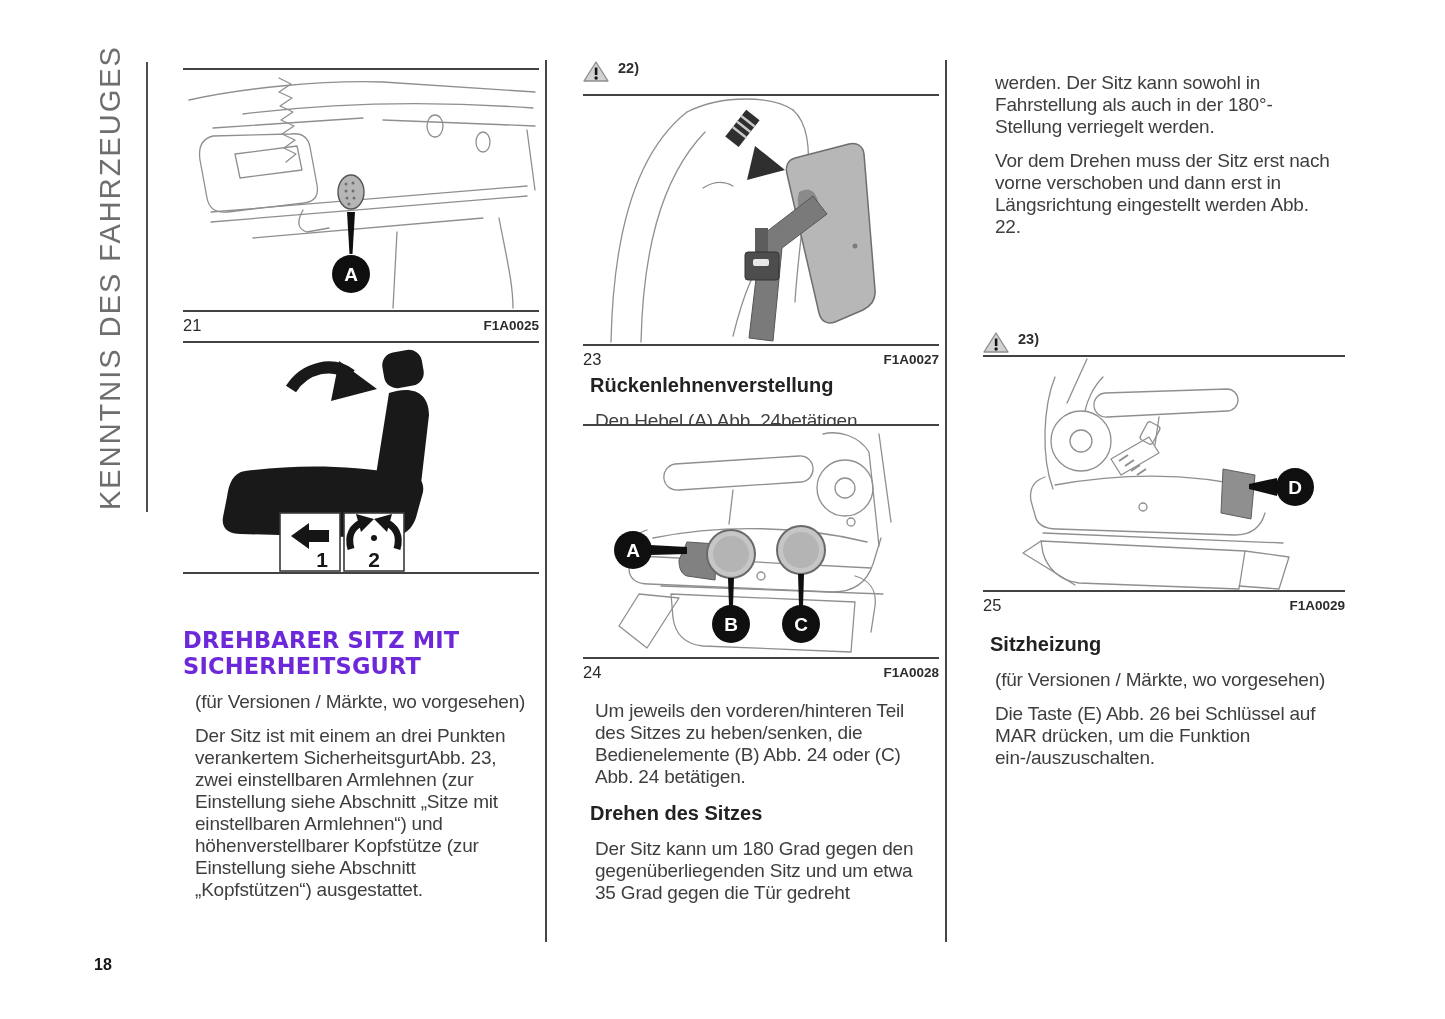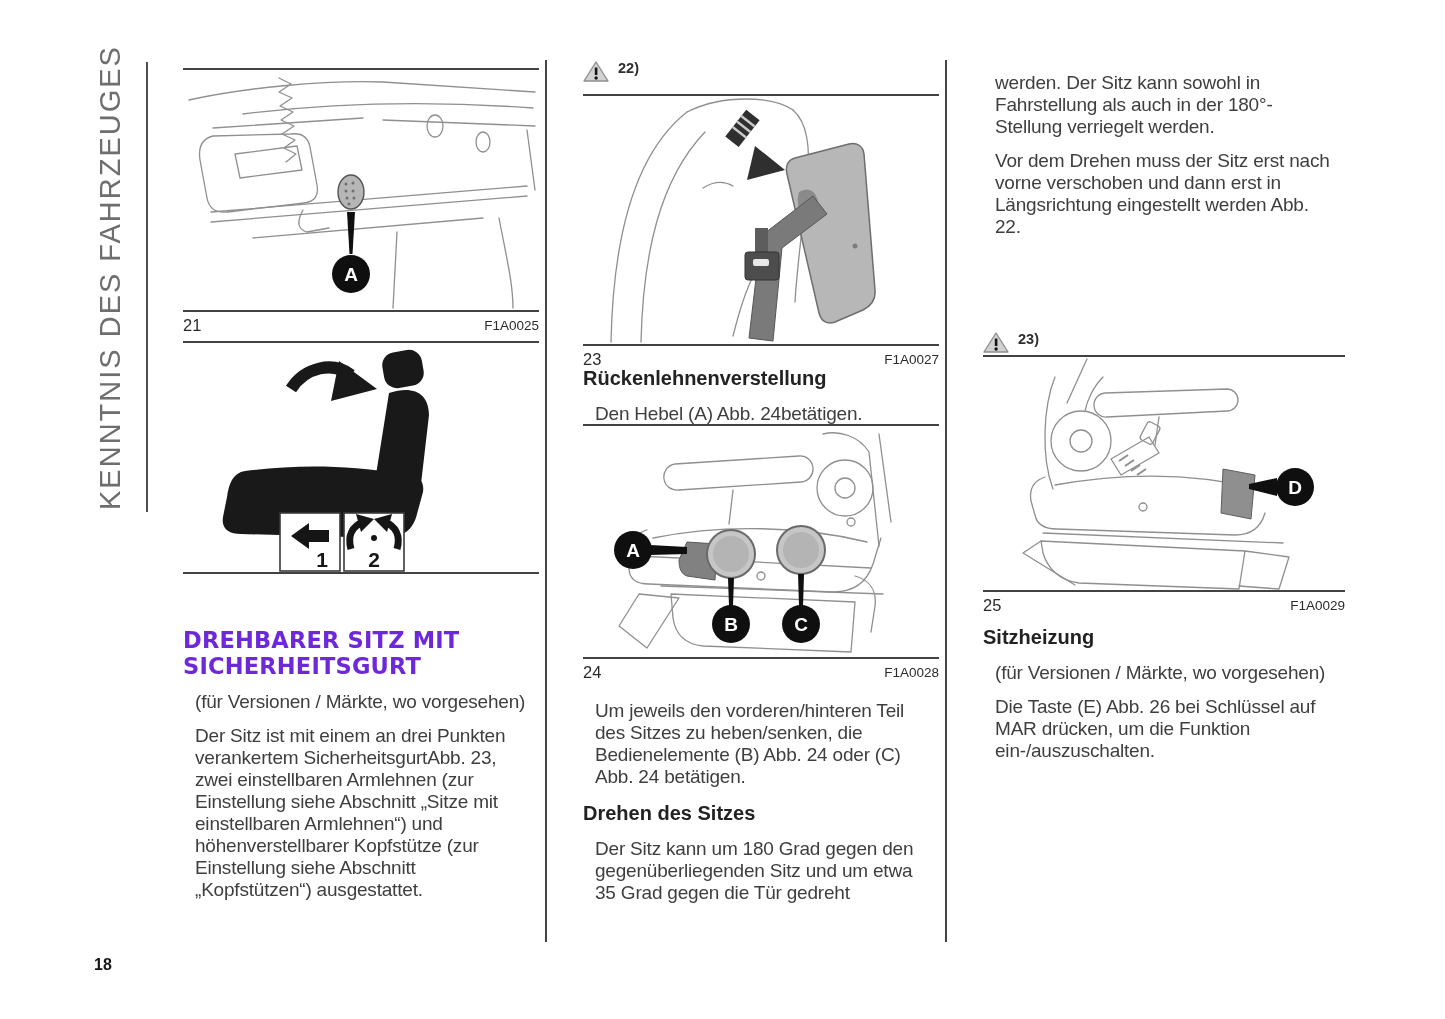--- a/index.html
+++ b/index.html
@@ -11,26 +11,26 @@
       font-size:29px;letter-spacing:2px;color:#6e6e6e;white-space:nowrap;}
   .side-rule{position:absolute;left:146px;top:62px;width:2px;height:450px;background:#4f4f4f;}
   .col-sep{position:absolute;top:60px;width:2px;height:882px;background:#454545;}
   #sep1{left:545px;} #sep2{left:945px;}
   
   .figure{position:absolute;}
   .fig-art{border-top:2px solid #424242;border-bottom:2px solid #424242;background:#fff;}
   .fig-art svg{display:block;}
   .fig-caption{display:flex;justify-content:space-between;align-items:center;padding-top:4px;}
   .fig-num{font-size:16.5px;color:#2b2b2b;}
-  .fig-code{font-size:13.5px;font-weight:normal;color:#2b2b2b;}
+  .fig-code{font-size:13.5px;font-weight:bold;color:#2b2b2b;}
   
   .textblock{position:absolute;}
   .h-main{font-family:"DejaVu Sans",sans-serif;font-weight:bold;font-size:22.5px;
           line-height:26px;color:#6d28d9;letter-spacing:.2px;margin:0 0 7px 0;}
-  .h-sub{font-size:20px;font-weight:bold;color:#222;margin:0;line-height:26px;}
+  .h-sub{font-size:20px;font-weight:bold;color:#222;margin:7px;line-height:26px;}
   .body-p{font-size:19px;line-height:22px;margin:12px;letter-spacing:-0.2px;color:#3e3e3e;}
   .warning-row{position:absolute;display:flex;gap:9px;}
   .warn-ref{font-size:14.5px;font-weight:bold;color:#2e2e2e;}
   .page-num{position:absolute;left:94px;top:956px;font-size:16px;font-weight:bold;color:#171717;}
   
   .ln{fill:none;stroke:#8f8f8f;stroke-width:1.3;stroke-linecap:round;stroke-linejoin:round;}
   .callout-letter{font:bold 19px "Liberation Sans",sans-serif;fill:#ffffff;text-anchor:middle;}
   .box-num{font:bold 21px "Liberation Sans",sans-serif;fill:#161616;text-anchor:middle;}
 </style>
 </head>

